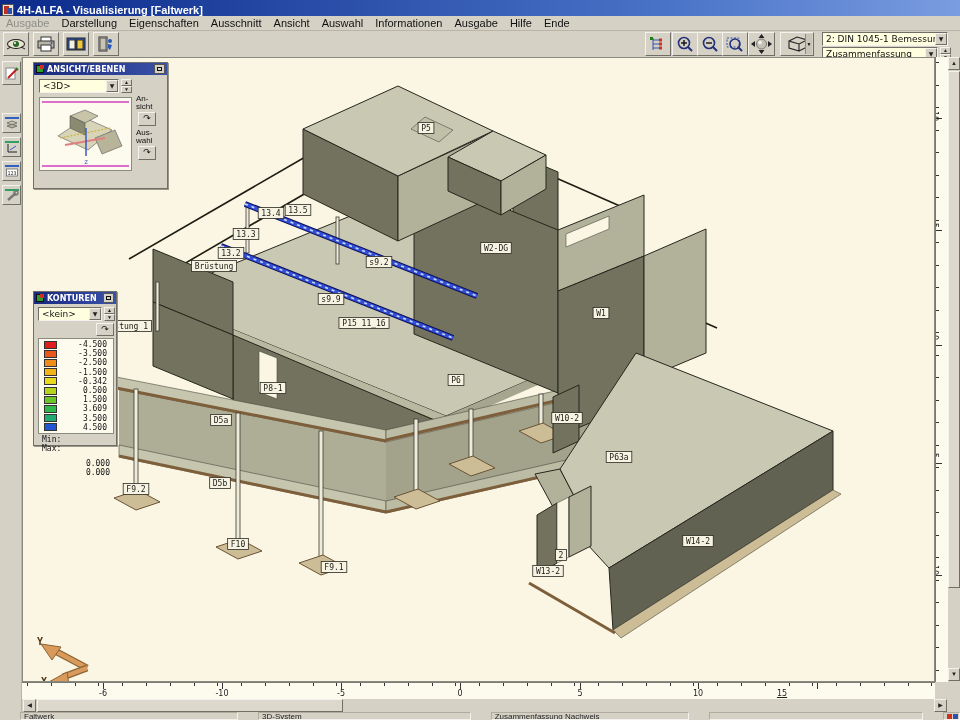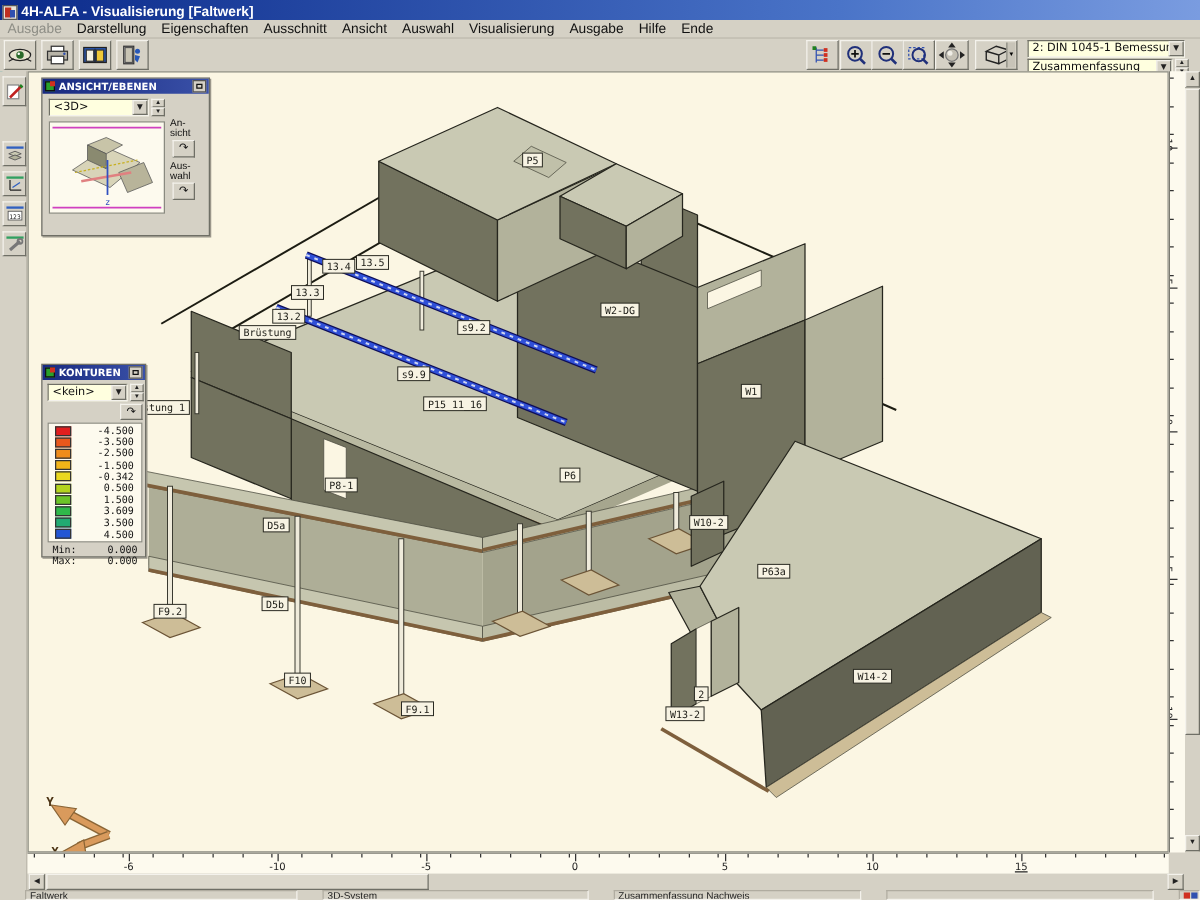--- a/index.html
+++ b/index.html
@@ -57,21 +57,21 @@
     display:flex;align-items:center;padding:0 2px;font-family:"DejaVu Sans",sans-serif;}
   .ptitle .picon{width:8px;height:8px;background:#2aa02a;border:1px solid #111;margin-right:3px;position:relative;}
   .ptitle .picon::after{content:"";position:absolute;right:-1px;top:-1px;width:4px;height:4px;background:#d03020;}
   .ptitle .pbtn{margin-left:auto;width:11px;height:10px;background:#d5d1c5;border:1px solid #555;
     display:flex;align-items:center;justify-content:center;}
   .ptitle .pbtn span{width:5px;height:4px;border:1px solid #111;display:block;}
   .legend-row{display:flex;align-items:center;height:9.2px;}
   .legend-row .sw{width:13px;height:8px;border:1px solid #333;margin-left:5px;}
   .legend-row .val{flex:1;text-align:right;padding-right:6px;font-family:"DejaVu Sans Mono",monospace;font-size:8px;color:#111;}
   .mmrow{display:flex;font-family:"DejaVu Sans Mono",monospace;font-size:8px;color:#111;height:9px;padding:0 4px;}
-  .mmrow .v{flex:1;text-align:right;}
+  .mmrow .v{flex:1;text-align:right;margin-top:24px;}
   .smallbtn{background:#d5d1c5;border:1px solid;border-color:#f4f2ec #6f6f66 #6f6f66 #f4f2ec;
     font-size:9px;line-height:11px;text-align:center;color:#111;}
   
   .f-light{fill:#c9c9b3;} .f-mid{fill:#b2b29b;} .f-dark{fill:#72725e;} .f-darker{fill:#626252;}
   .f-cream{fill:#fbf6e3;} .f-tan{fill:#cdbd97;} .roofstep{fill:#c0c0a9;}
   .s-out{stroke:#26261e;stroke-width:1;stroke-linejoin:round;}
   .s-thin{stroke:#4a4a3e;stroke-width:0.6;}
   .col{fill:#efebdb;stroke:#3a3a30;stroke-width:0.8;}
   .pad{fill:#cdbd97;stroke:#6b5436;stroke-width:1;}
   .rail{stroke:#1c1c12;stroke-width:1.6;}
@@ -86,21 +86,21 @@
   <span>4H-ALFA - Visualisierung [Faltwerk]</span>
 </div>
 
 <div id="menubar" class="abs">
     <span class="mi dis">Ausgabe</span>
     <span class="mi">Darstellung</span>
     <span class="mi">Eigenschaften</span>
     <span class="mi">Ausschnitt</span>
     <span class="mi">Ansicht</span>
     <span class="mi">Auswahl</span>
-    <span class="mi">Visualisierung</span>
+    <span class="mi">Informationen</span>
     <span class="mi">Ausgabe</span>
     <span class="mi">Hilfe</span>
     <span class="mi">Ende</span>
   </div>
 
 <div id="toolbar" class="abs">
   <div class="tbtn" style="left:3px;">
     <svg width="20" height="14">
       <ellipse cx="10" cy="7" rx="9" ry="5" fill="#222"></ellipse>
         <ellipse cx="10" cy="7" rx="8" ry="4" fill="#e8e4d0"></ellipse>
@@ -553,21 +553,21 @@
     <span class="hlab" style="left: 200px;">-10</span>
     <div class="htick" style="left: 319px; height: 6px;"></div>
     <span class="hlab" style="left: 319px;">-5</span>
     <div class="htick" style="left: 438px; height: 6px;"></div>
     <span class="hlab" style="left: 438px;">0</span>
     <div class="htick" style="left: 558px; height: 6px;"></div>
     <span class="hlab" style="left: 558px;">5</span>
     <div class="htick" style="left: 676px; height: 6px;"></div>
     <span class="hlab" style="left: 676px;">10</span>
     <div class="htick" style="left: 795px; height: 6px;"></div>
-    <span class="hlab" style="left: 795px; text-decoration: underline;">15</span>
+    <span class="hlab" style="left: 760px; text-decoration: underline;">15</span>
   </div>
 <div id="vruler" class="abs">
     <div class="vtick" style="top: 5px; width: 3px;"></div>
     <div class="vtick" style="top: 27.5px; width: 3px;"></div>
     <div class="vtick" style="top: 50px; width: 3px;"></div>
     <div class="vtick" style="top: 72.5px; width: 3px;"></div>
     <div class="vtick" style="top: 95px; width: 3px;"></div>
     <div class="vtick" style="top: 117.5px; width: 3px;"></div>
     <div class="vtick" style="top: 140px; width: 3px;"></div>
     <div class="vtick" style="top: 162.5px; width: 3px;"></div>

